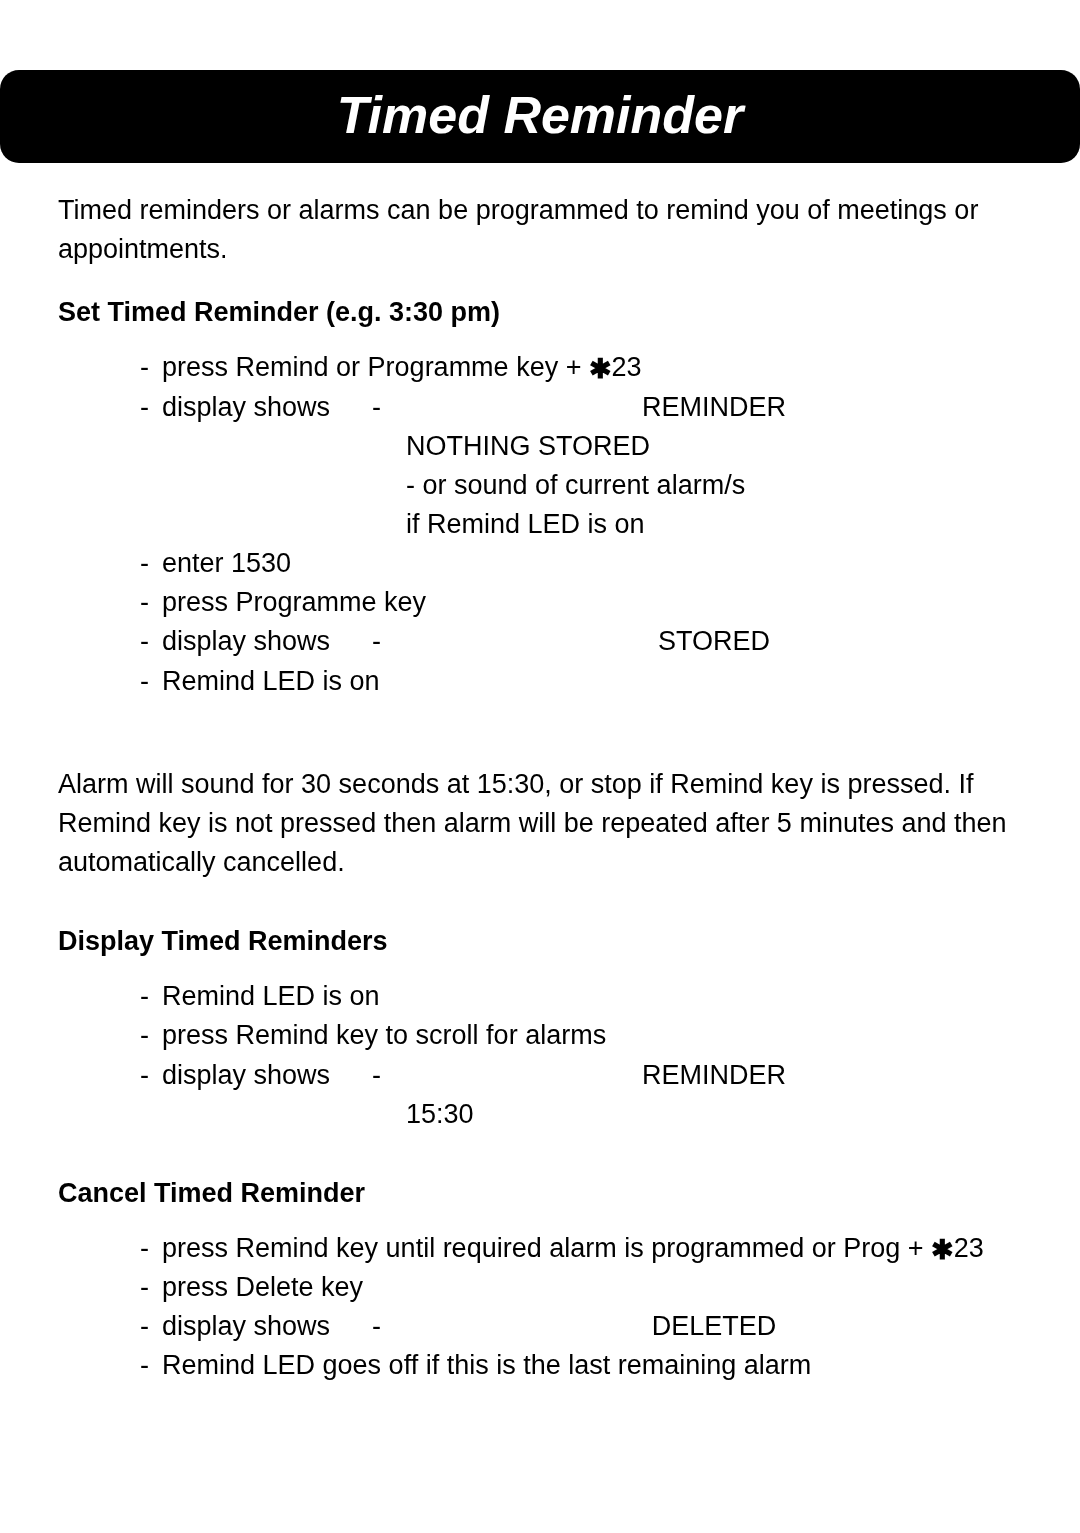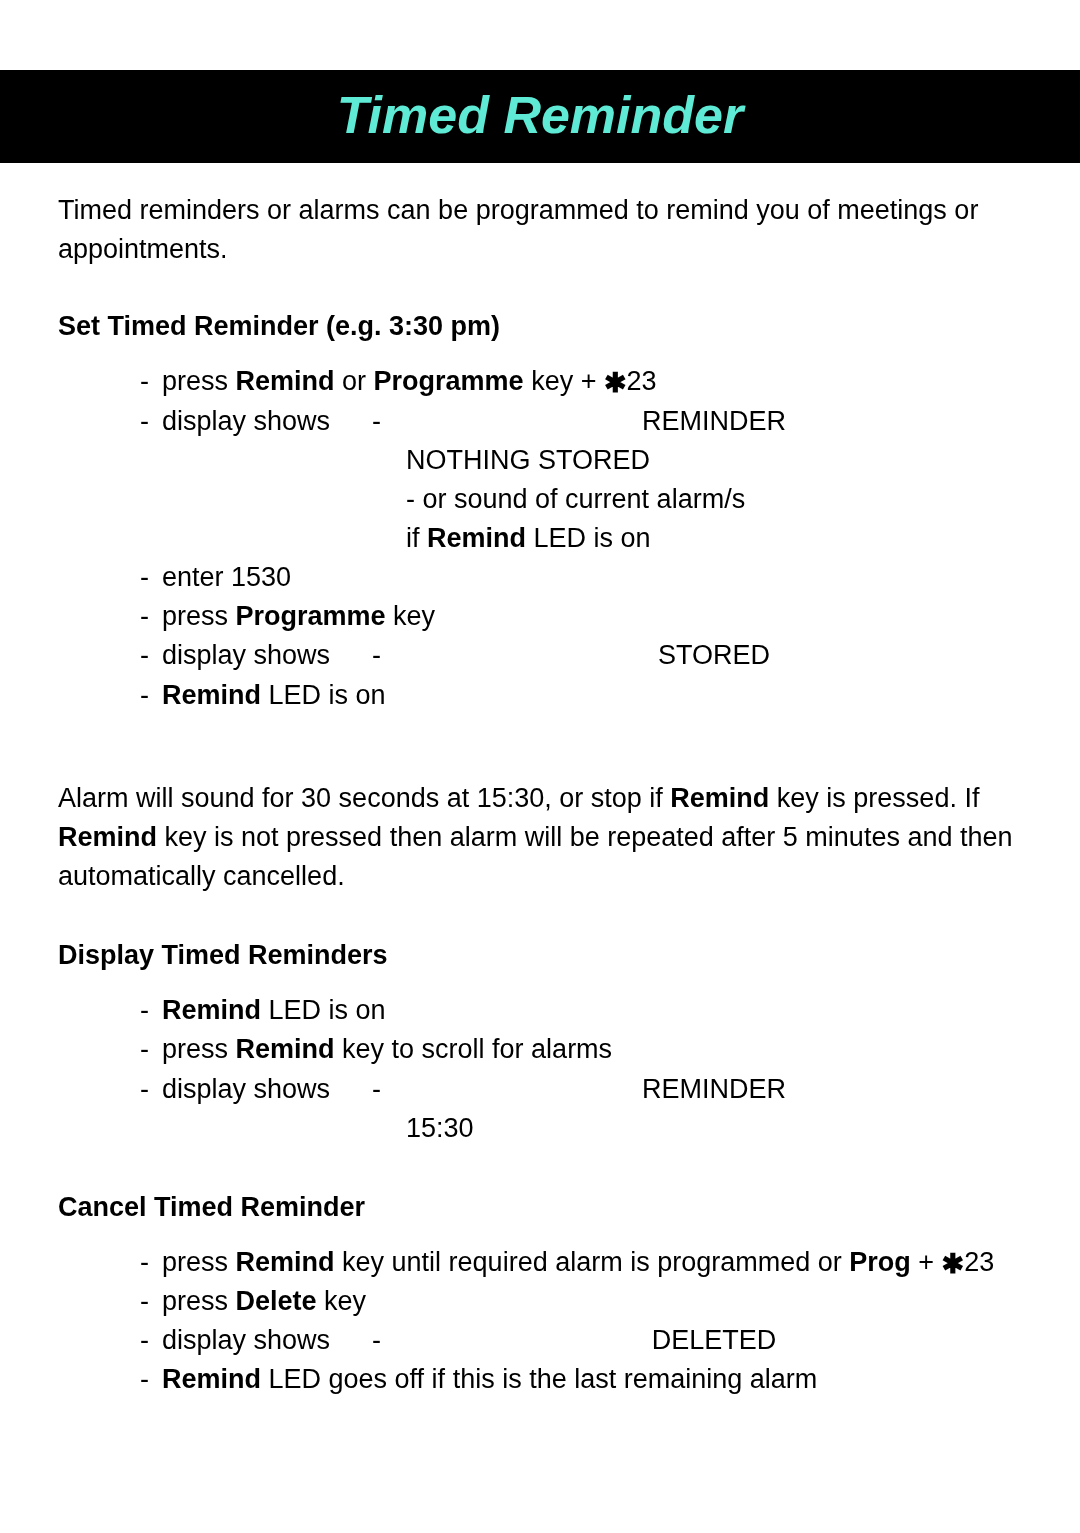--- a/index.html
+++ b/index.html
@@ -12,35 +12,36 @@
   }
   .page {
     width: 1080px;
     min-height: 1533px;
     position: relative;
     box-sizing: border-box;
     padding-bottom: 60px;
   }
   .title-bar {
     background: #000;
-    color: #5eead4;
+    color: #ffffff;
     text-align: center;
     font-weight: bold;
     font-style: italic;
     font-size: 52px;
     padding: 15px 0 18px 0;
     margin-top: 70px;
+    border-radius: 19px;
   }
   .content {
     padding: 28px 58px 0 58px;
     font-size: 27px;
     line-height: 1.45;
   }
   .intro {
-    margin-bottom: 38px;
+    margin-bottom: 24px;
   }
   .section-heading {
     font-weight: bold;
     margin: 18px 0 16px 0;
   }
   .steps {
     margin-bottom: 30px;
   }
   .step-line {
     display: flex;
@@ -66,21 +67,21 @@
   }
   .display-value-row {
     padding-left: 348px; 
   }
   .star {
     font-family: Arial, sans-serif;
     font-weight: bold;
     display: inline-block;
     transform: translateY(2px);
   }
-  .b { font-weight: bold; }
+  .b { font-weight: normal; }
   .para {
     margin: 64px 0 40px 0;
   }
 </style>
 </head>
 <body>
 
 <div class="page">
 
   <div class="title-bar">

